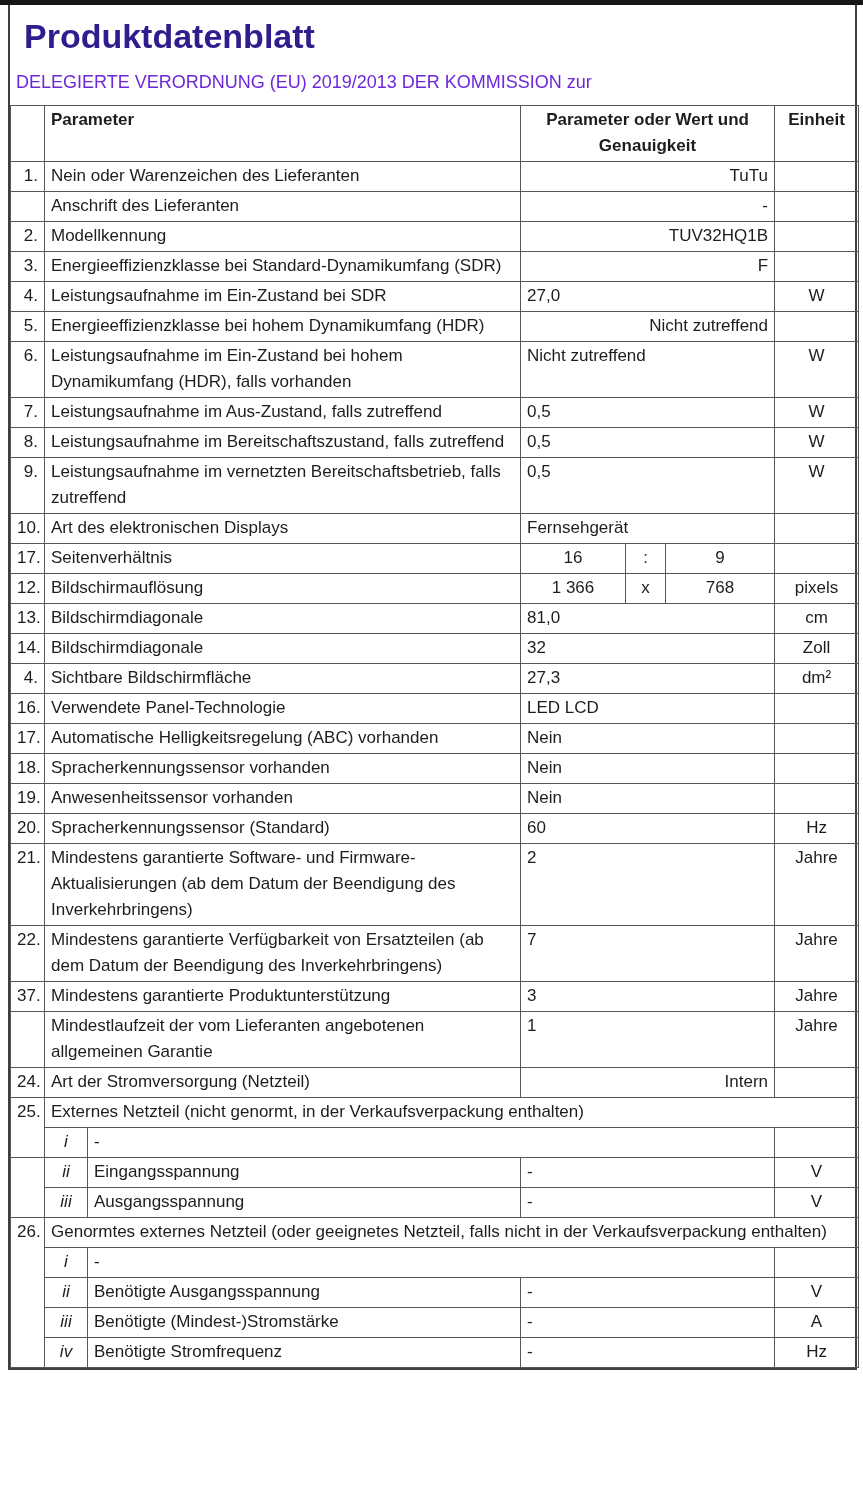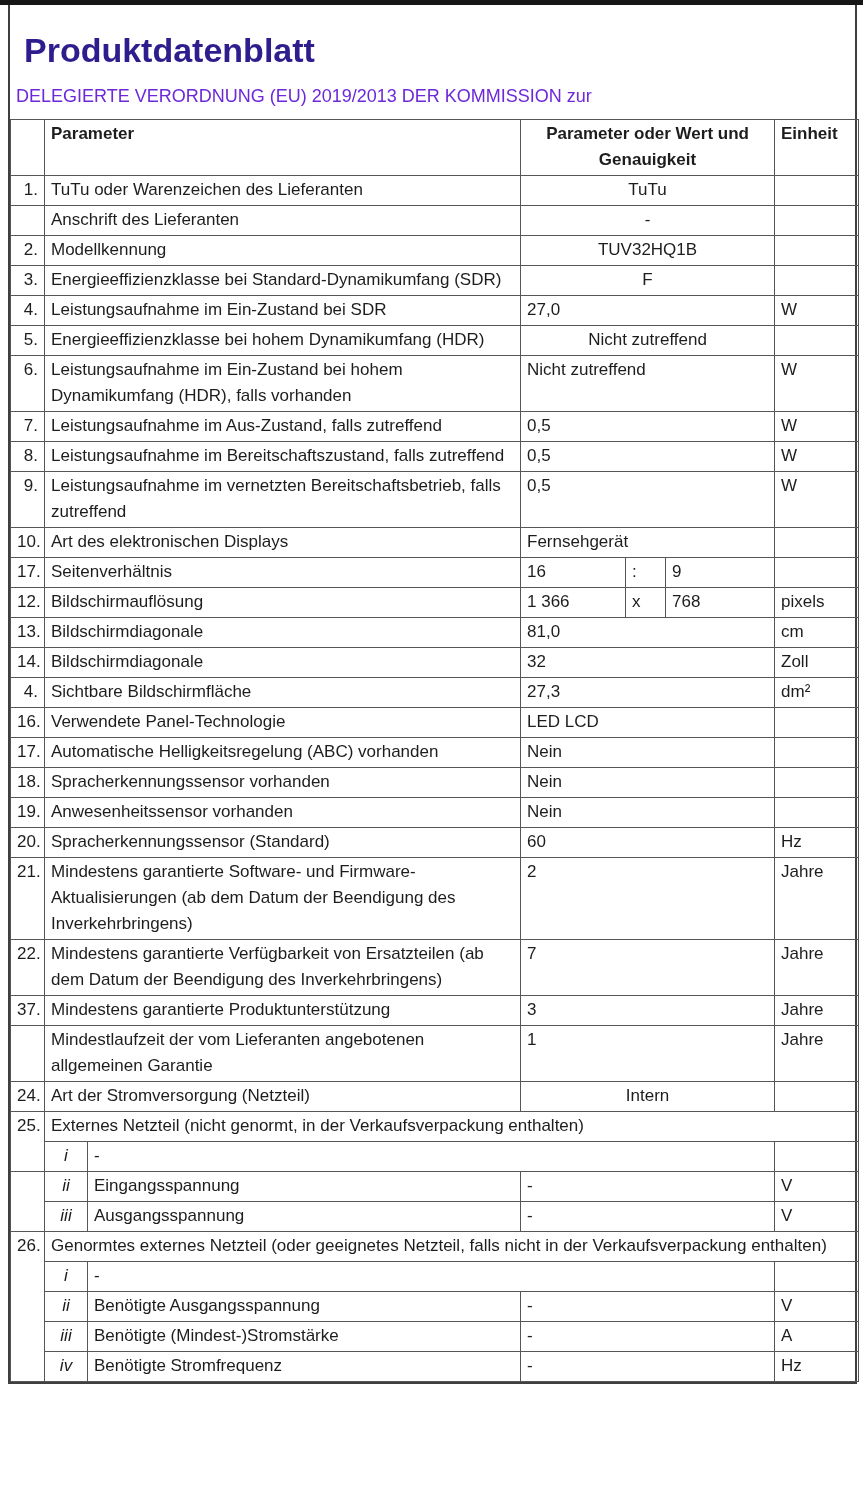--- a/index.html
+++ b/index.html
@@ -25,21 +25,21 @@
     border-right: 2px solid #3f3f3f;
     border-bottom: 2px solid #3f3f3f;
     background: #ffffff;
   }
   .title-block {
     padding: 6px 10px 10px 4px;
   }
   .page-title {
     font-size: 34px;
     font-weight: bold;
-    margin: 20px 0 14px 10px;
+    margin: 6px 0 14px 10px;
     letter-spacing: 0px;
   }
   .subtitle {
     font-size: 18px;
     line-height: 25px;
     margin: 0 0 0 2px;
     color: #6d28d9;
   }
   table.datasheet {
     width: 100%;
@@ -67,34 +67,34 @@
     padding-right: 8px;
   }
   td.sublabel {
     padding-left: 9px;
   }
   th.h-value, td.value {
     padding-left: 9px;
     padding-right: 9px;
   }
   th.h-unit, td.unit {
-    text-align: left;
+    text-align: center;
     padding-left: 9px;
     margin-top: 16px;
   }
   th { font-weight: bold !important; }
   td.roman {
     font-style: italic;
     text-align: center;
     padding-left: 2px;
     padding-right: 2px;
   }
-  .left   { text-align: center; }
+  .left   { text-align: right; }
   .right  { text-align: left; }
-  .center { }
+  .center { text-align: center; }
 </style>
 </head>
 <body>
 
 <div class="top-edge"></div>
 
 <div class="page">
 
   <div class="title-block">
     <div class="page-title" style="color: rgb(45, 29, 141);">Produktdatenblatt</div>
@@ -115,21 +115,21 @@
       <tr>
         <th class="h-num"></th>
         <th class="h-param" colspan="2">Parameter</th>
         <th class="h-value" colspan="3">Parameter oder Wert und Genauigkeit</th>
         <th class="h-unit">Einheit</th>
       </tr>
     </thead>
     <tbody>
         <tr>
           <td class="num">1.</td>
-          <td class="label" colspan="2">TuTu oder Warenzeichen des Lieferanten</td>
+          <td class="label" colspan="2">Nein oder Warenzeichen des Lieferanten</td>
           <td class="value left" colspan="3">TuTu</td>
           <td class="unit"></td>
         </tr>
         <tr>
           <td class="num"></td>
           <td class="label" colspan="2">Anschrift des Lieferanten</td>
           <td class="value left" colspan="3">-</td>
           <td class="unit"></td>
         </tr>
         <tr>

